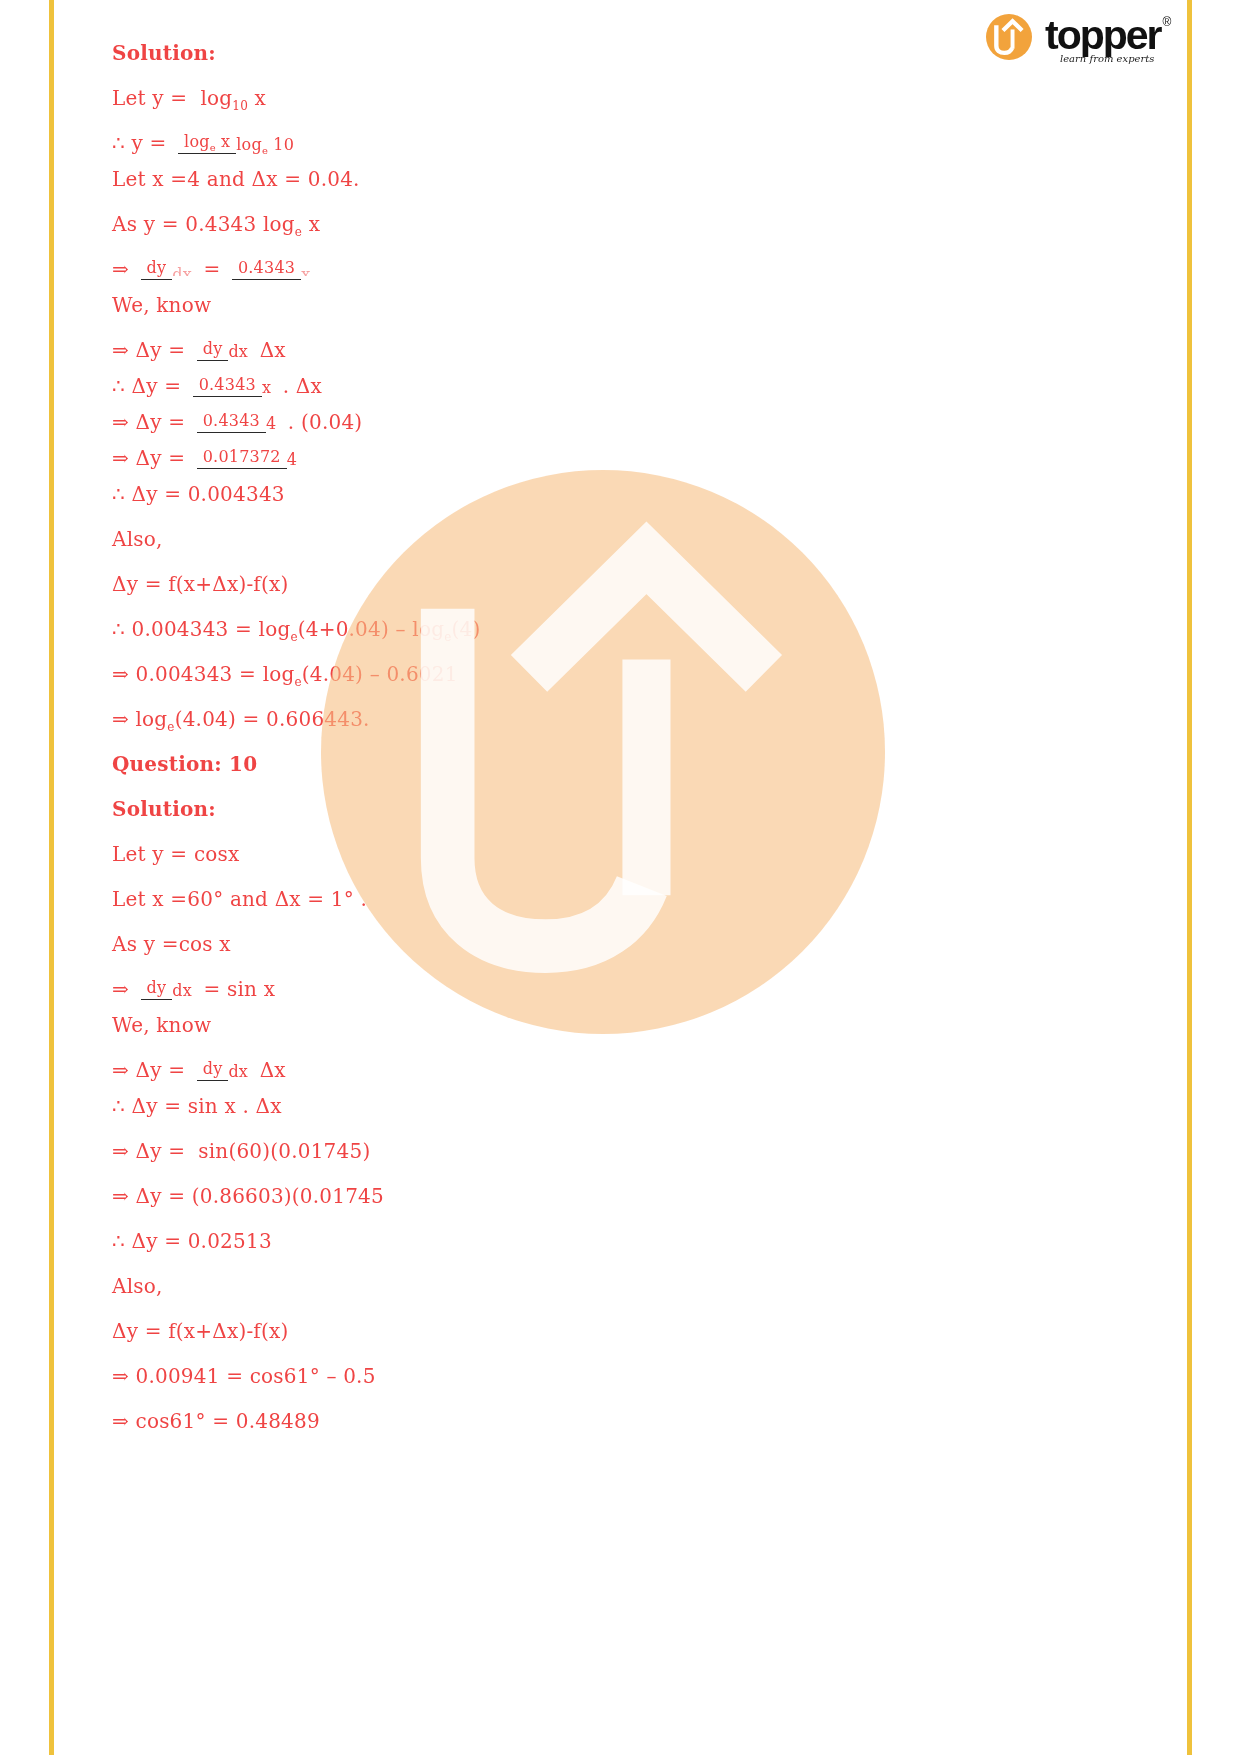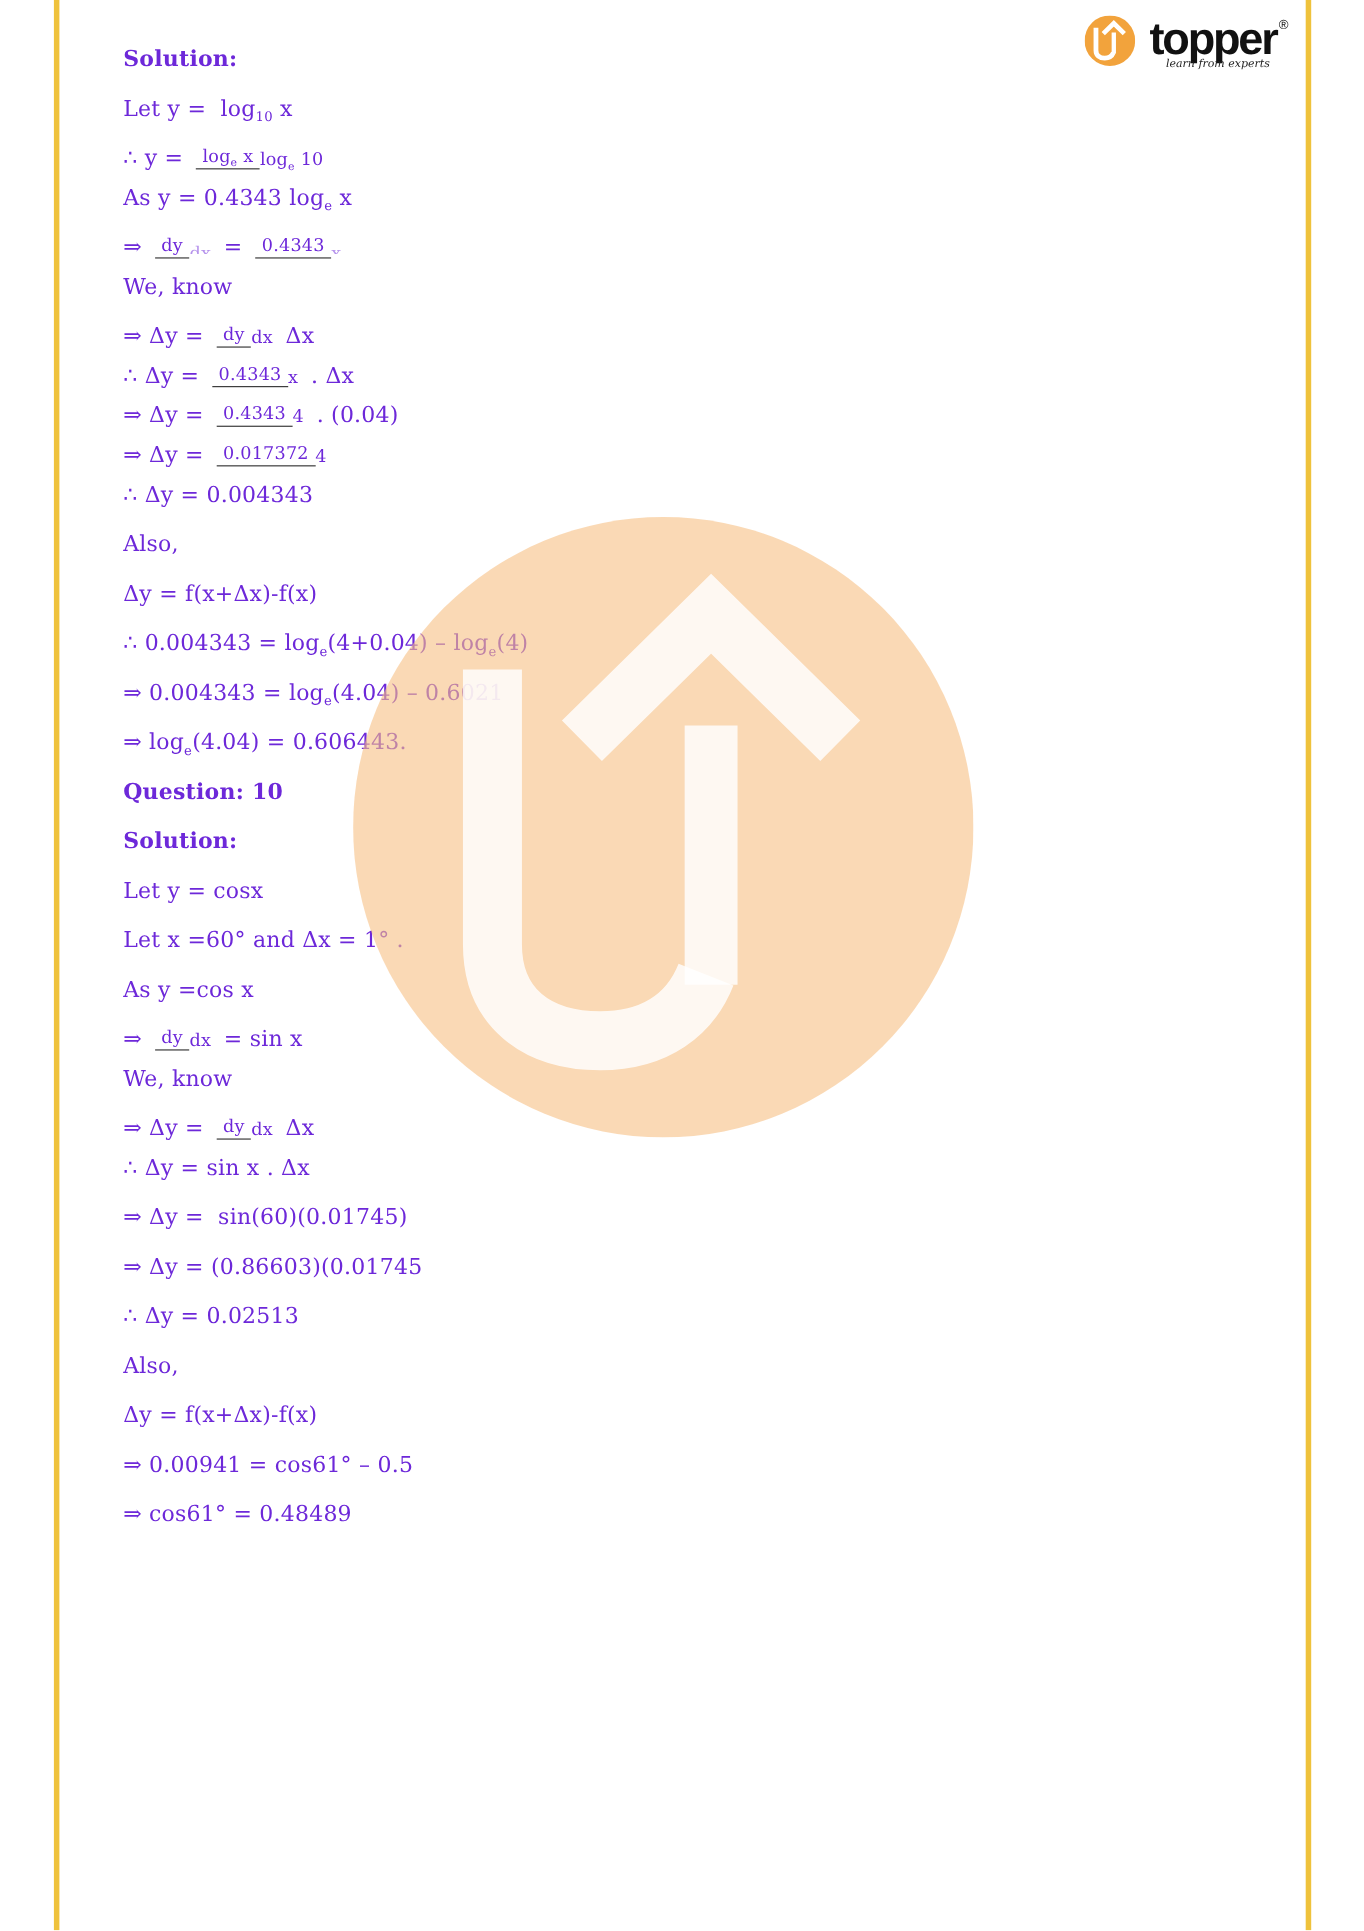--- a/index.html
+++ b/index.html
@@ -13,21 +13,21 @@
   
   .logo{position:absolute;top:14px;left:986px;display:flex;align-items:flex-start;gap:13px;}
   .logo-icon{width:46px;height:46px;display:block;}
   .logo-text{display:flex;flex-direction:column;}
   .brand-row{display:flex;align-items:flex-start;}
   .brand{font-family:"Liberation Sans",sans-serif;font-weight:700;font-size:41px;line-height:42px;letter-spacing:-2px;color:#111111;}
   .reg{font-family:"Liberation Sans",sans-serif;font-size:12px;line-height:12px;margin-top:2px;margin-left:2px;color:#111111;}
   .tagline{font-style:italic;font-size:10px;line-height:11px;text-align:center;color:#222222;margin-top:-3px;padding-right:2px;}
 
   
-  main{position:absolute;left:112px;top:40px;width:780px;color:#6d28d9;font-size:20px;letter-spacing:0.2px;}
+  main{position:absolute;left:112px;top:40px;width:780px;color:#ef4444;font-size:20px;letter-spacing:0.2px;}
   .line{line-height:26px;min-height:26px;margin-bottom:19px;}
   .line span{white-space:pre;}
   .line.heading{font-weight:bold;}
   .frac-line{display:flex;align-items:center;margin-bottom:10px;}
   .frac{display:inline-flex;align-items:center;margin:0 5px;}
   .frac .num{font-size:16px;line-height:19px;border-bottom:1.5px solid #2a2a2a;padding:0 6px 2px;text-align:center;}
   .frac .den{font-size:16px;line-height:19px;padding-top:2px;text-align:right;}
   .frac .den.fade{opacity:0.5;height:11px;overflow:hidden;}
   sub.sb{font-size:12px;line-height:0;}
   .frac sub.sb{font-size:10px;}
@@ -61,20 +61,21 @@
     </div>
   </header>
 
   <main id="content">
       <div class="line heading"><span>Solution:</span></div>
       <div class="line"><span>Let y =  </span><span>log<sub class="sb">10</sub></span><span> x</span></div>
       <div class="line frac-line">
         <span>∴ y = </span>
         <span class="frac"><span class="num"><span>log<sub class="sb">e</sub></span><span> x</span></span><span class="den"><span>log<sub class="sb">e</sub></span><span> 10</span></span></span>
       </div>
+      <div class="line"><span>Let x =4 and Δx = 0.04.</span></div>
       <div class="line"><span>As y = 0.4343 </span><span>log<sub class="sb">e</sub></span><span> x</span></div>
       <div class="line frac-line">
         <span>⇒ </span>
         <span class="frac"><span class="num"><span>dy</span></span><span class="den fade"><span>dx</span></span></span>
         <span> = </span>
         <span class="frac"><span class="num"><span>0.4343</span></span><span class="den fade"><span>x</span></span></span>
       </div>
       <div class="line"><span>We, know</span></div>
       <div class="line frac-line">
         <span>⇒ Δy = </span>

